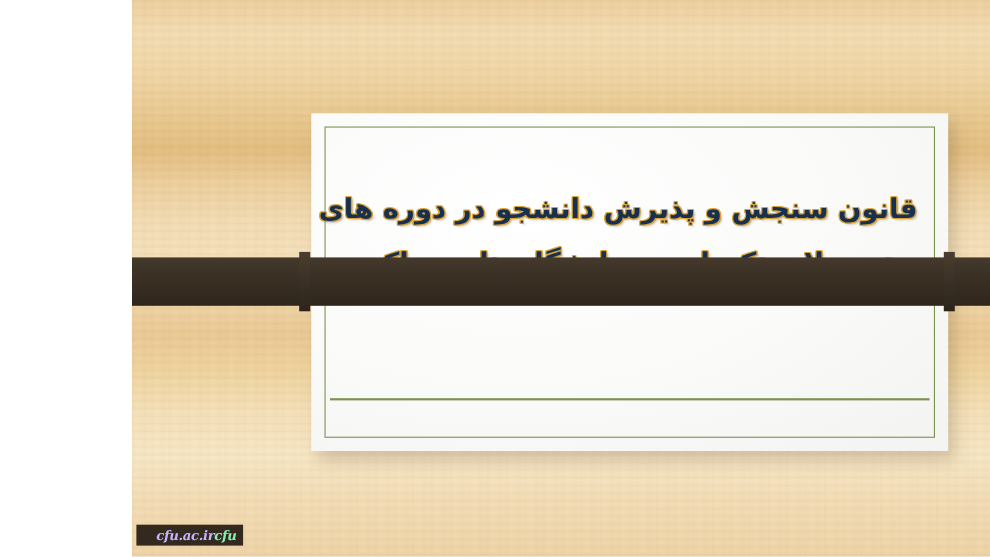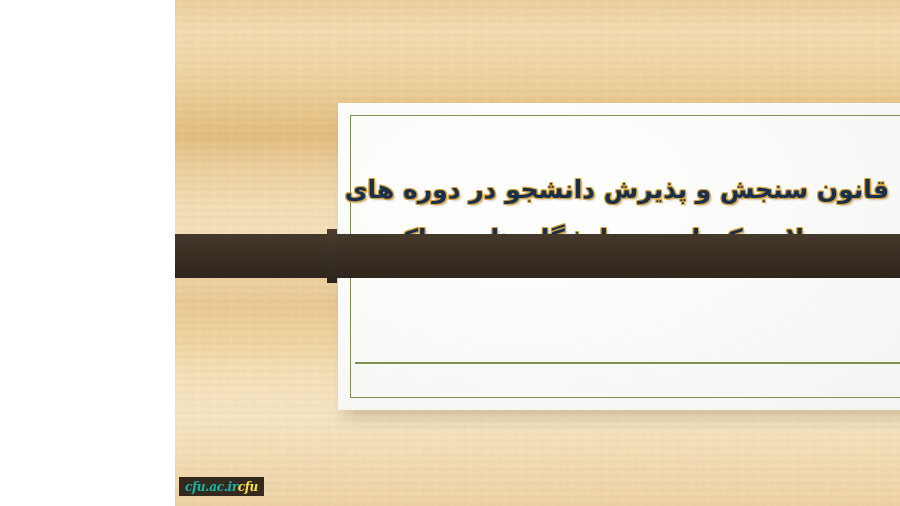--- a/index.html
+++ b/index.html
@@ -9,21 +9,21 @@
   }
   body {
     width: 900px;
     height: 506px;
     overflow: hidden;
     font-family: "DejaVu Sans", "Liberation Sans", sans-serif;
   }
 
   #slide {
     position: relative;
-    width: 725px;
+    width: 780px;
     height: 506px;
     overflow: hidden;
     background:
       
       repeating-linear-gradient(
         to bottom,
         rgba(150,110,60,0.055) 0px,
         rgba(150,110,60,0.00) 2px,
         rgba(255,235,200,0.05) 4px,
         rgba(150,110,60,0.03) 7px
@@ -155,32 +155,32 @@
     display: flex;
     align-items: center;
     background: #33291f;
     z-index: 6;
   }
   #watermark-logo {
     font-family: "DejaVu Serif", "Liberation Serif", serif;
     font-weight: bold;
     font-style: italic;
     font-size: 12px;
-    color: #fde047;
+    color: #86efac;
     letter-spacing: -0.4px;
   }
   #watermark-domain {
     font-family: "DejaVu Serif", "Liberation Serif", serif;
     font-weight: bold;
     font-style: italic;
     font-size: 12px;
-    color: #14b8a6;
+    color: #c4b5fd;
     letter-spacing: -0.3px;
     margin-right: 0;
-    margin-left: 0;
+    margin-left: 12px;
     padding-left: 1px;
   }
 </style>
 </head>
 <body>
 
 <div id="slide">
 
   <div id="wood-grain"></div>
 

